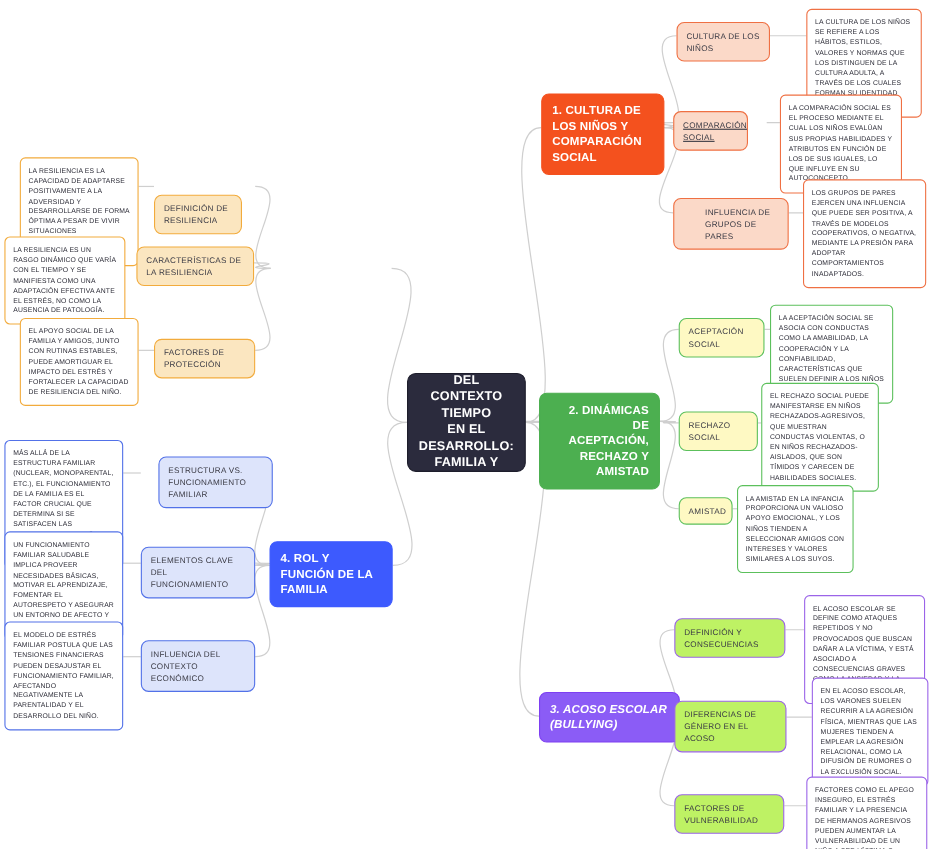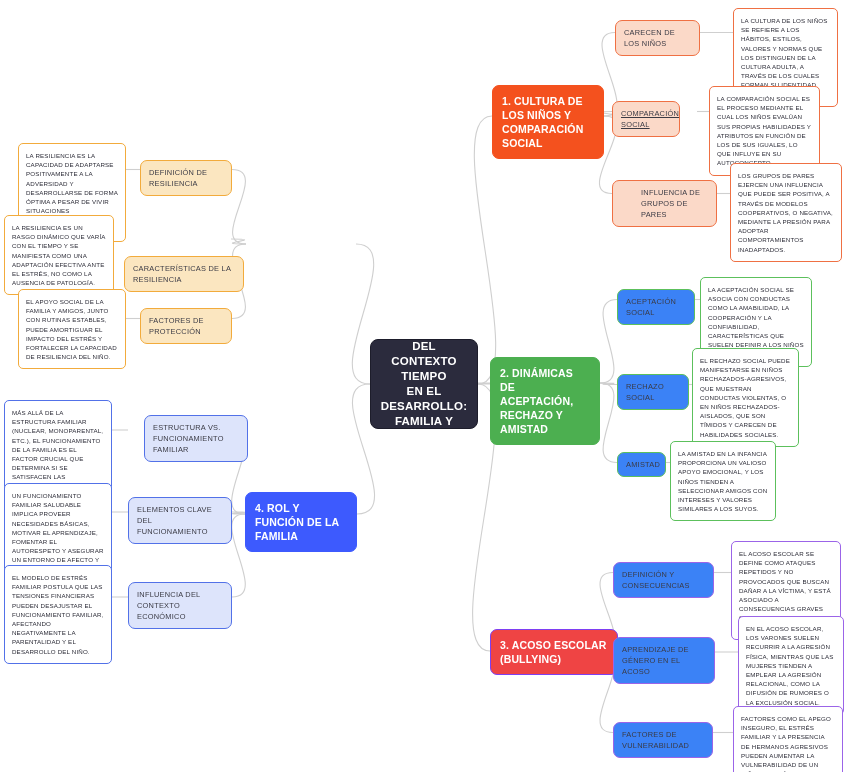--- a/index.html
+++ b/index.html
@@ -40,23 +40,23 @@
   
   .leaf{
     font-size:6.2px;line-height:9.2px;letter-spacing:.15px;
     padding:7px 7px;border-radius:5px;border-width:1px;border-style:solid;
     background:#ffffff;color:#2d2d38;
   }
 
   
   .c-orange .sub{background:#fbd9c8;border-color:#ef7043;color:#3a3a44;}
   .c-orange .leaf{border-color:#ef7043;}
-  .c-green  .sub{background:#3b82f6;border-color:#5cc05c;color:#3a3a44;}
+  .c-green  .sub{background:#fef9c3;border-color:#5cc05c;color:#3a3a44;}
   .c-green  .leaf{border-color:#5cc05c;}
-  .c-purple .sub{background:#3b82f6;border-color:#9b64e8;color:#3a3a44;}
+  .c-purple .sub{background:#bef264;border-color:#9b64e8;color:#3a3a44;}
   .c-purple .leaf{border-color:#9b64e8;}
   .c-blue   .sub{background:#dde4fb;border-color:#5271e8;color:#3a3a44;}
   .c-blue   .leaf{border-color:#5271e8;}
   .c-amber  .sub{background:#fbe6c0;border-color:#f2ab3c;color:#3a3a44;}
   .c-amber  .leaf{border-color:#f2ab3c;}
 </style>
 </head>
 <body>
 
 <div id="canvas">
@@ -103,59 +103,59 @@
         <span>CONTEXTO TIEMPO</span>
         <span>EN EL DESARROLLO:</span>
         <span>FAMILIA Y PARES</span>
       </div>
     </div>
     <div class="node branch" style="left: 492px; top: 85px; width: 112px; min-height: 62px; background: rgb(244, 81, 30); border: 1px solid rgb(244, 81, 30);">
       <span>1. CULTURA DE LOS NIÑOS Y COMPARACIÓN SOCIAL</span>
     </div>
     <div class="c-orange" style="position: absolute; left: 0px; top: 0px; width: 848px; height: 772px;">
       <div class="node sub" style="left: 615px; top: 20px; width: 85px; min-height: 25px;">
-        <span>CARECEN DE LOS NIÑOS</span>
+        <span>CULTURA DE LOS NIÑOS</span>
       </div>
       <div class="node leaf" style="left: 733px; top: 8px; width: 105px; min-height: 60px;">LA CULTURA DE LOS NIÑOS SE REFIERE A LOS HÁBITOS, ESTILOS, VALORES Y NORMAS QUE LOS DISTINGUEN DE LA CULTURA ADULTA, A TRAVÉS DE LOS CUALES FORMAN SU IDENTIDAD SOCIAL.</div>
       <div class="node sub" style="left: 612px; top: 101px; width: 68px; min-height: 21px; text-decoration: underline;">
         <span>COMPARACIÓN SOCIAL</span>
       </div>
       <div class="node leaf" style="left: 709px; top: 86px; width: 111px; min-height: 64px;">LA COMPARACIÓN SOCIAL ES EL PROCESO MEDIANTE EL CUAL LOS NIÑOS EVALÚAN SUS PROPIAS HABILIDADES Y ATRIBUTOS EN FUNCIÓN DE LOS DE SUS IGUALES, LO QUE INFLUYE EN SU AUTOCONCEPTO.</div>
       <div class="node sub" style="left: 612px; top: 180px; width: 105px; min-height: 27px; padding-left: 28px;">
         <span>INFLUENCIA DE GRUPOS DE PARES</span>
       </div>
       <div class="node leaf" style="left: 730px; top: 163px; width: 112px; min-height: 67px;">LOS GRUPOS DE PARES EJERCEN UNA INFLUENCIA QUE PUEDE SER POSITIVA, A TRAVÉS DE MODELOS COOPERATIVOS, O NEGATIVA, MEDIANTE LA PRESIÓN PARA ADOPTAR COMPORTAMIENTOS INADAPTADOS.</div>
     </div>
-    <div class="node branch" style="left: 490px; top: 357px; width: 110px; min-height: 52px; background: rgb(76, 175, 80); border: 1px solid rgb(76, 175, 80);">
+    <div class="node branch" style="left: 490px; top: 357px; width: 110px; min-height: 52px; background: rgb(76, 175, 80); border: 1px solid rgb(76, 175, 80); text-align: right;">
       <span>2. DINÁMICAS DE ACEPTACIÓN, RECHAZO Y AMISTAD</span>
     </div>
     <div class="c-green" style="position: absolute; left: 0px; top: 0px; width: 848px; height: 772px;">
       <div class="node sub" style="left: 617px; top: 289px; width: 78px; min-height: 21px;">
         <span>ACEPTACIÓN SOCIAL</span>
       </div>
       <div class="node leaf" style="left: 700px; top: 277px; width: 112px; min-height: 60px;">LA ACEPTACIÓN SOCIAL SE ASOCIA CON CONDUCTAS COMO LA AMABILIDAD, LA COOPERACIÓN Y LA CONFIABILIDAD, CARACTERÍSTICAS QUE SUELEN DEFINIR A LOS NIÑOS POPULARES.</div>
       <div class="node sub" style="left: 617px; top: 374px; width: 72px; min-height: 21px;">
         <span>RECHAZO SOCIAL</span>
       </div>
       <div class="node leaf" style="left: 692px; top: 348px; width: 107px; min-height: 76px;">EL RECHAZO SOCIAL PUEDE MANIFESTARSE EN NIÑOS RECHAZADOS-AGRESIVOS, QUE MUESTRAN CONDUCTAS VIOLENTAS, O EN NIÑOS RECHAZADOS-AISLADOS, QUE SON TÍMIDOS Y CARECEN DE HABILIDADES SOCIALES.</div>
       <div class="node sub" style="left: 617px; top: 452px; width: 49px; min-height: 21px;">
         <span>AMISTAD</span>
       </div>
       <div class="node leaf" style="left: 670px; top: 441px; width: 106px; min-height: 56px;">LA AMISTAD EN LA INFANCIA PROPORCIONA UN VALIOSO APOYO EMOCIONAL, Y LOS NIÑOS TIENDEN A SELECCIONAR AMIGOS CON INTERESES Y VALORES SIMILARES A LOS SUYOS.</div>
     </div>
-    <div class="node branch" style="left: 490px; top: 629px; width: 128px; min-height: 44px; background: #ef4444; border: 1px solid rgb(126, 63, 242);">
+    <div class="node branch" style="left: 490px; top: 629px; width: 128px; min-height: 44px; background: #8b5cf6; border: 1px solid rgb(126, 63, 242); font-style: italic;">
       <span>3. ACOSO ESCOLAR (BULLYING)</span>
     </div>
     <div class="c-purple" style="position: absolute; left: 0px; top: 0px; width: 848px; height: 772px;">
       <div class="node sub" style="left: 613px; top: 562px; width: 101px; min-height: 21px;">
         <span>DEFINICIÓN Y CONSECUENCIAS</span>
       </div>
       <div class="node leaf" style="left: 731px; top: 541px; width: 110px; min-height: 63px;">EL ACOSO ESCOLAR SE DEFINE COMO ATAQUES REPETIDOS Y NO PROVOCADOS QUE BUSCAN DAÑAR A LA VÍCTIMA, Y ESTÁ ASOCIADO A CONSECUENCIAS GRAVES COMO LA ANSIEDAD Y LA DEPRESIÓN.</div>
       <div class="node sub" style="left: 613px; top: 637px; width: 102px; min-height: 30px;">
-        <span>APRENDIZAJE DE GÉNERO EN EL ACOSO</span>
+        <span>DIFERENCIAS DE GÉNERO EN EL ACOSO</span>
       </div>
       <div class="node leaf" style="left: 738px; top: 616px; width: 106px; min-height: 70px;">EN EL ACOSO ESCOLAR, LOS VARONES SUELEN RECURRIR A LA AGRESIÓN FÍSICA, MIENTRAS QUE LAS MUJERES TIENDEN A EMPLEAR LA AGRESIÓN RELACIONAL, COMO LA DIFUSIÓN DE RUMORES O LA EXCLUSIÓN SOCIAL.</div>
       <div class="node sub" style="left: 613px; top: 722px; width: 100px; min-height: 21px;">
         <span>FACTORES DE VULNERABILIDAD</span>
       </div>
       <div class="node leaf" style="left: 733px; top: 706px; width: 110px; min-height: 62px;">FACTORES COMO EL APEGO INSEGURO, EL ESTRÉS FAMILIAR Y LA PRESENCIA DE HERMANOS AGRESIVOS PUEDEN AUMENTAR LA VULNERABILIDAD DE UN NIÑO A SER VÍCTIMA O PERPETRADOR DE ACOSO.</div>
     </div>
     <div class="node branch" style="left: 245px; top: 492px; width: 112px; min-height: 44px; background: rgb(61, 90, 254); border: 1px solid rgb(61, 90, 254);">
       <span>4. ROL Y FUNCIÓN DE LA FAMILIA</span>
     </div>
@@ -167,25 +167,25 @@
       <div class="node sub" style="left: 128px; top: 497px; width: 104px; min-height: 30px;">
         <span>ELEMENTOS CLAVE DEL FUNCIONAMIENTO</span>
       </div>
       <div class="node leaf" style="left: 4px; top: 483px; width: 108px; min-height: 62px;">UN FUNCIONAMIENTO FAMILIAR SALUDABLE IMPLICA PROVEER NECESIDADES BÁSICAS, MOTIVAR EL APRENDIZAJE, FOMENTAR EL AUTORESPETO Y ASEGURAR UN ENTORNO DE AFECTO Y ESTABILIDAD.</div>
       <div class="node sub" style="left: 128px; top: 582px; width: 104px; min-height: 30px;">
         <span>INFLUENCIA DEL CONTEXTO ECONÓMICO</span>
       </div>
       <div class="node leaf" style="left: 4px; top: 565px; width: 108px; min-height: 68px;">EL MODELO DE ESTRÉS FAMILIAR POSTULA QUE LAS TENSIONES FINANCIERAS PUEDEN DESAJUSTAR EL FUNCIONAMIENTO FAMILIAR, AFECTANDO NEGATIVAMENTE LA PARENTALIDAD Y EL DESARROLLO DEL NIÑO.</div>
     </div>
     <div class="c-amber" style="position: absolute; left: 0px; top: 0px; width: 848px; height: 772px;">
-      <div class="node sub" style="left: 140px; top: 160px; width: 92px; min-height: 21px;">
+      <div class="node sub" style="left: 140px; top: 177px; width: 80px; min-height: 21px;">
         <span>DEFINICIÓN DE RESILIENCIA</span>
       </div>
       <div class="node leaf" style="left: 18px; top: 143px; width: 108px; min-height: 58px;">LA RESILIENCIA ES LA CAPACIDAD DE ADAPTARSE POSITIVAMENTE A LA ADVERSIDAD Y DESARROLLARSE DE FORMA ÓPTIMA A PESAR DE VIVIR SITUACIONES ESTRESANTES SIGNIFICATIVAS.</div>
-      <div class="node sub" style="left: 124px; top: 224px; width: 120px; min-height: 30px; margin-top: 32px;">
+      <div class="node sub" style="left: 124px; top: 224px; width: 107px; min-height: 30px;">
         <span>CARACTERÍSTICAS DE LA RESILIENCIA</span>
       </div>
       <div class="node leaf" style="left: 4px; top: 215px; width: 110px; min-height: 62px;">LA RESILIENCIA ES UN RASGO DINÁMICO QUE VARÍA CON EL TIEMPO Y SE MANIFIESTA COMO UNA ADAPTACIÓN EFECTIVA ANTE EL ESTRÉS, NO COMO LA AUSENCIA DE PATOLOGÍA.</div>
       <div class="node sub" style="left: 140px; top: 308px; width: 92px; min-height: 21px;">
         <span>FACTORES DE PROTECCIÓN</span>
       </div>
       <div class="node leaf" style="left: 18px; top: 289px; width: 108px; min-height: 56px;">EL APOYO SOCIAL DE LA FAMILIA Y AMIGOS, JUNTO CON RUTINAS ESTABLES, PUEDE AMORTIGUAR EL IMPACTO DEL ESTRÉS Y FORTALECER LA CAPACIDAD DE RESILIENCIA DEL NIÑO.</div>
     </div>
   </div>
 

